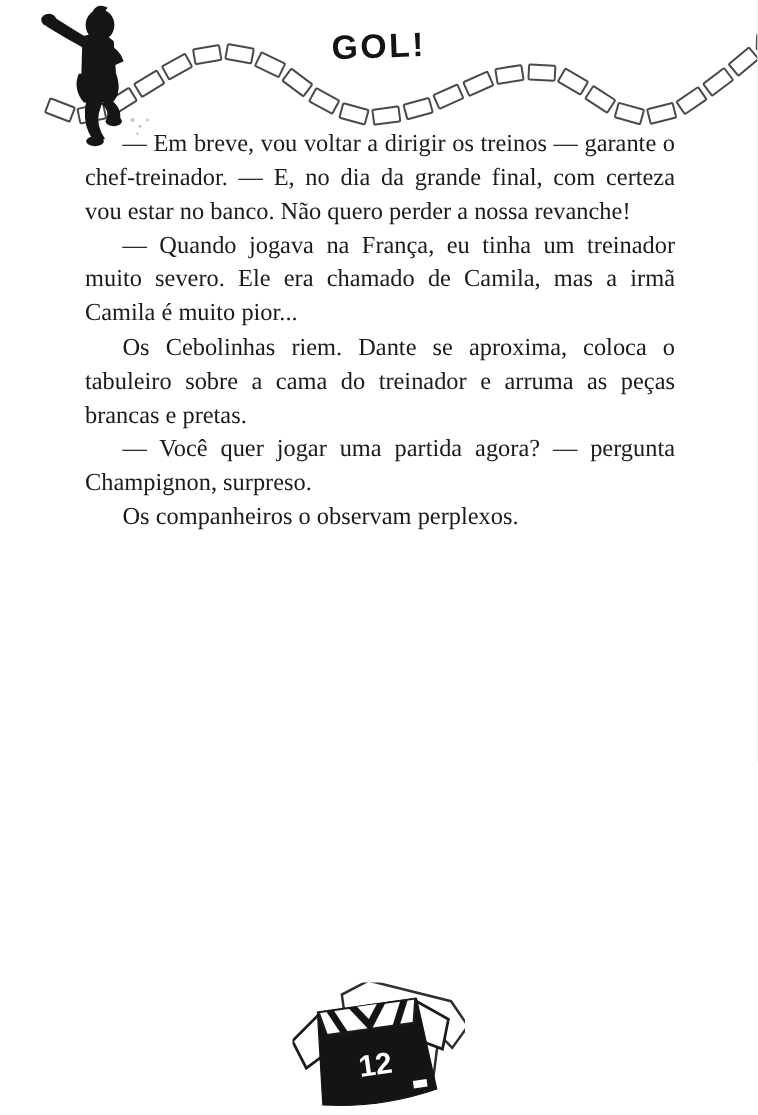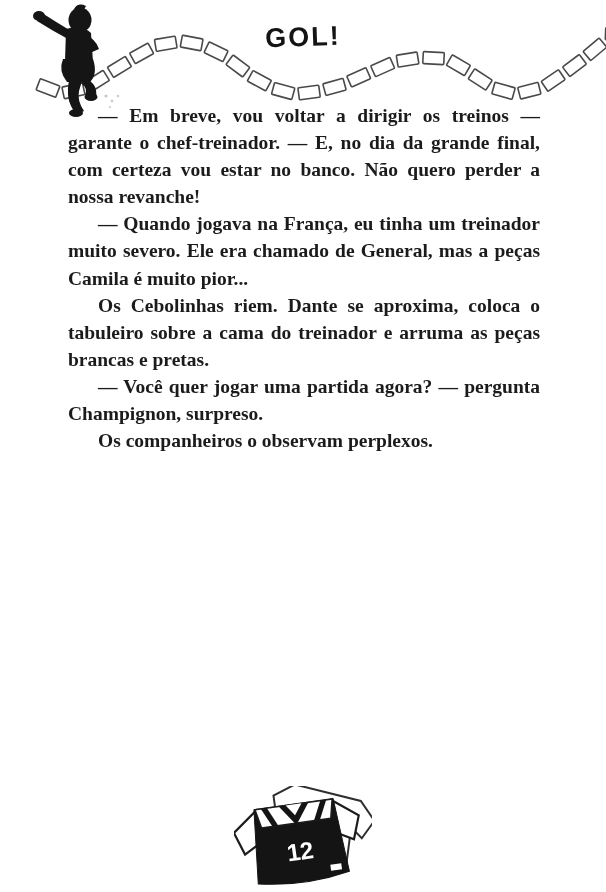--- a/index.html
+++ b/index.html
@@ -22,21 +22,21 @@
     font-weight:700;font-size:27px;letter-spacing:2px;
     transform:rotate(-2deg);
     color:#141414;
   }
   
   .text-column{
     position:absolute;left:68px;top:102px;width:472px;
     font-size:19.5px;line-height:27.1px;
     text-align:justify;
   }
-  .text-column p{margin:0;text-indent:30px;font-weight:bold;}
+  .text-column p{margin:0;text-indent:30px;}
   
   .jersey-svg{position:absolute;left:234px;top:786px;width:138px;height:102px;}
 </style>
 </head>
 <body>
 
 <div class="page">
 
   <svg id="chain-svg" class="chain-svg" viewBox="0 0 606 118">
     <path id="chain-path" d="M 48 88 C 90 108, 130 42, 180 42 C 230 42, 252 95, 302 93 C 352 91, 382 55, 432 58 C 472 60, 482 96, 522 92 C 556 88, 582 56, 616 34" fill="none" stroke="none"></path>
@@ -147,21 +147,21 @@
       <circle cx="94" cy="92" r="1.2"></circle>
       <circle cx="86" cy="103" r="1.1"></circle>
     </g>
   </svg>
 
   <div class="chapter-title">GOL!</div>
 
   <main>
     <div class="text-column">
         <p>— Em breve, vou voltar a dirigir os treinos — garante o chef-treinador. — E, no dia da grande final, com certeza vou estar no banco. Não quero perder a nossa revanche!</p>
-        <p>— Quando jogava na França, eu tinha um treinador muito severo. Ele era chamado de General, mas a peças Camila é muito pior...</p>
+        <p>— Quando jogava na França, eu tinha um treinador muito severo. Ele era chamado de Camila, mas a irmã Camila é muito pior...</p>
         <p>Os Cebolinhas riem. Dante se aproxima, coloca o tabuleiro sobre a cama do treinador e arruma as peças brancas e pretas.</p>
         <p>— Você quer jogar uma partida agora? — pergunta Champignon, surpreso.</p>
         <p>Os companheiros o observam perplexos.</p>
       </div>
   </main>
 
   <svg class="jersey-svg" viewBox="0 0 138 102">
 
     <g transform="translate(88,30) rotate(14)">
       <path d="M -34 -24 L 34 -24 L 52 -8 L 44 12 L 31 4 L 35 38 Q 0 46 -35 38 L -31 4 L -44 12 L -52 -8 Z" fill="#ffffff" stroke="#2f2f2f" stroke-width="2"></path>

